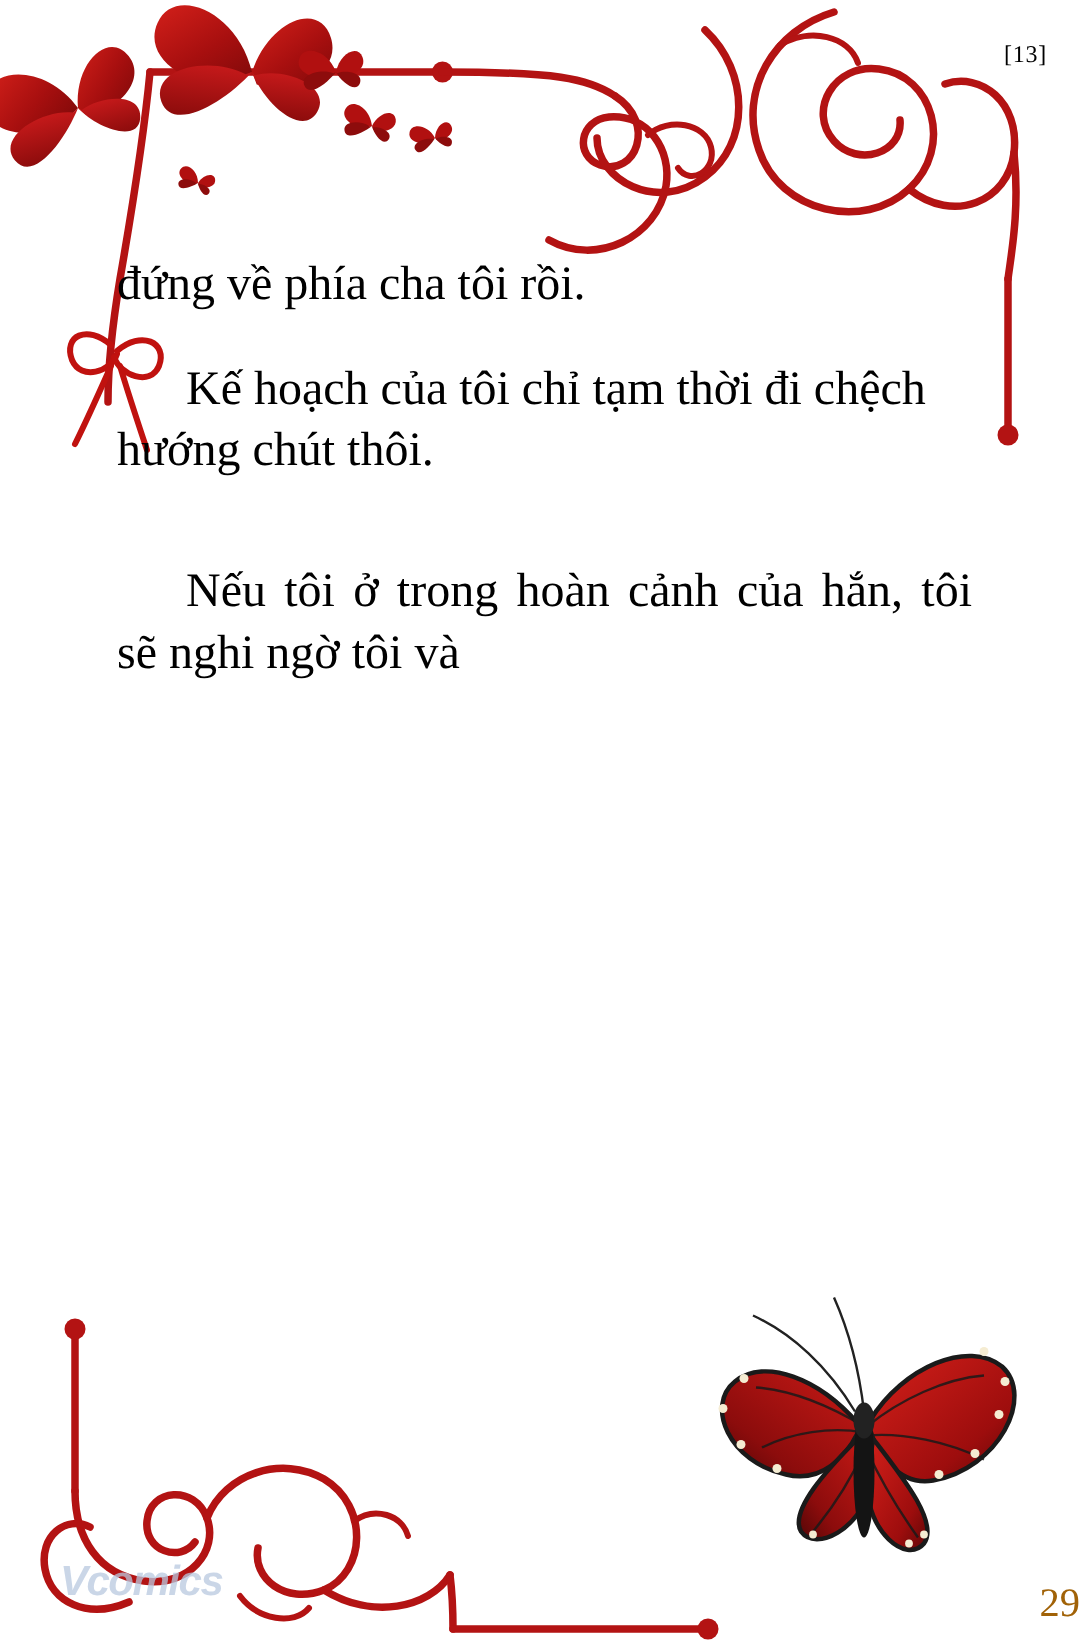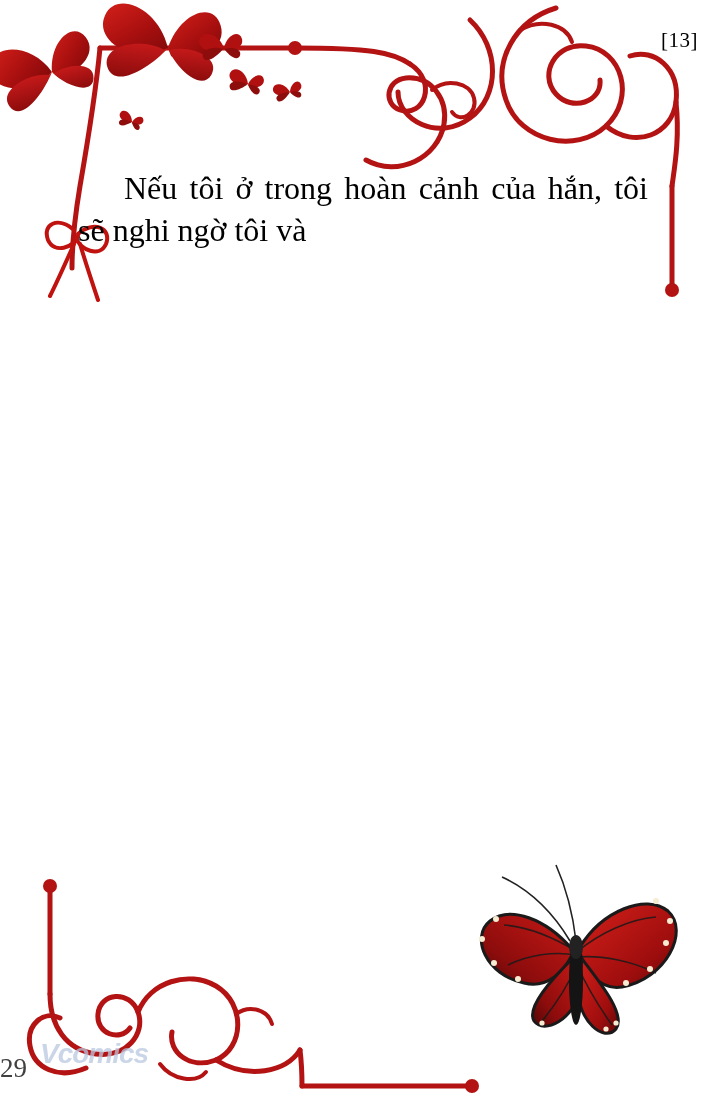--- a/index.html
+++ b/index.html
@@ -45,21 +45,21 @@
     bottom: 55px;
     width: 230px;
     height: 180px;
   }
 
   
   .page-tag {
     position: absolute;
     top: 28px;
     right: 22px;
-    font-size: 21px;
+    font-size: 16px;
     font-family: "Liberation Serif", "DejaVu Serif", serif;
     color: #000;
     letter-spacing: 0.5px;
   }
 
   
   .content {
     position: absolute;
     left: 78px;
     top: 168px;
@@ -98,23 +98,23 @@
     letter-spacing: -1px;
     white-space: nowrap;
   }
 
   
   .folio {
     position: absolute;
     bottom: 14px;
     left: 0;
     width: 720px;
-    text-align: left;
+    text-align: right;
     font-size: 27px;
-    color: #404040;
+    color: #a16207;
   }
 </style>
 </head>
 <body>
 
 <div class="page">
 
   <div class="deco deco-top">
     <svg width="720" height="330" viewBox="0 0 720 330" xmlns="http://www.w3.org/2000/svg">
       <defs>
@@ -198,21 +198,23 @@
         <path d="M0,0 C-14,18 -42,40 -50,22 C-58,4 -24,-6 -4,2 Z" fill="#8d0c0c"></path>
         <path d="M0,0 C6,-30 34,-44 42,-24 C50,-4 22,10 4,6 Z" fill="#b11010"></path>
         <path d="M0,0 C8,16 32,34 38,18 C44,2 18,-4 2,2 Z" fill="#8d0c0c"></path>
       </g>
     </svg>
   </div>
 
   <div class="page-tag">[13]</div>
 
   <div class="content">
-
+    <p class="para no-indent left">đứng về phía cha tôi rồi.</p>
+
+    <p class="para indent left gap-lg">Kế hoạch của tôi chỉ tạm thời đi chệch hướng chút thôi.</p>
 
 
 
     <p class="para indent">Nếu tôi ở trong hoàn cảnh của hắn, tôi sẽ nghi ngờ tôi và</p>
   </div>
 
   <div class="deco deco-bottom">
     <svg width="560" height="330" viewBox="0 0 560 330" xmlns="http://www.w3.org/2000/svg">
       <g stroke="#b31313" fill="none" stroke-width="5" stroke-linecap="round">
 

